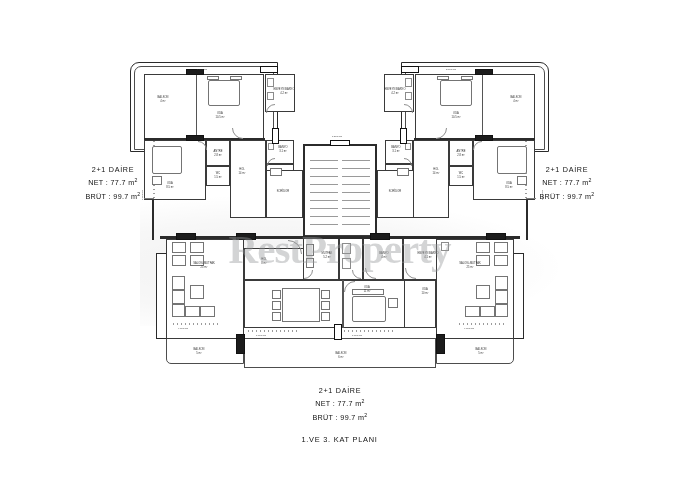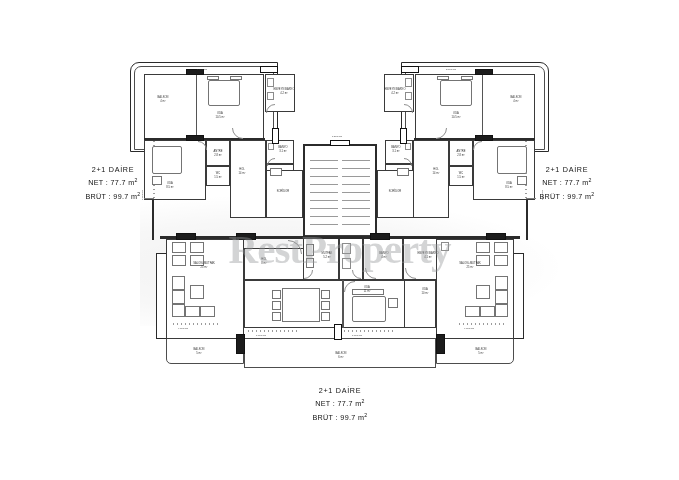--- a/index.html
+++ b/index.html
@@ -469,18 +469,19 @@
     <div>
       <span>NET :</span>
       <span>77.7 m</span><sup>2</sup>
     </div>
     <div>
       <span>BRÜT :</span>
       <span>99.7 m</span><sup>2</sup>
     </div>
   </div>
 
+  <div id="plan-title">1.VE 3. KAT PLANI</div>
 
   <div id="watermark">
     <div id="wm-main">RestProperty</div>
   </div>
 
 </div>
 
 </body></html>

